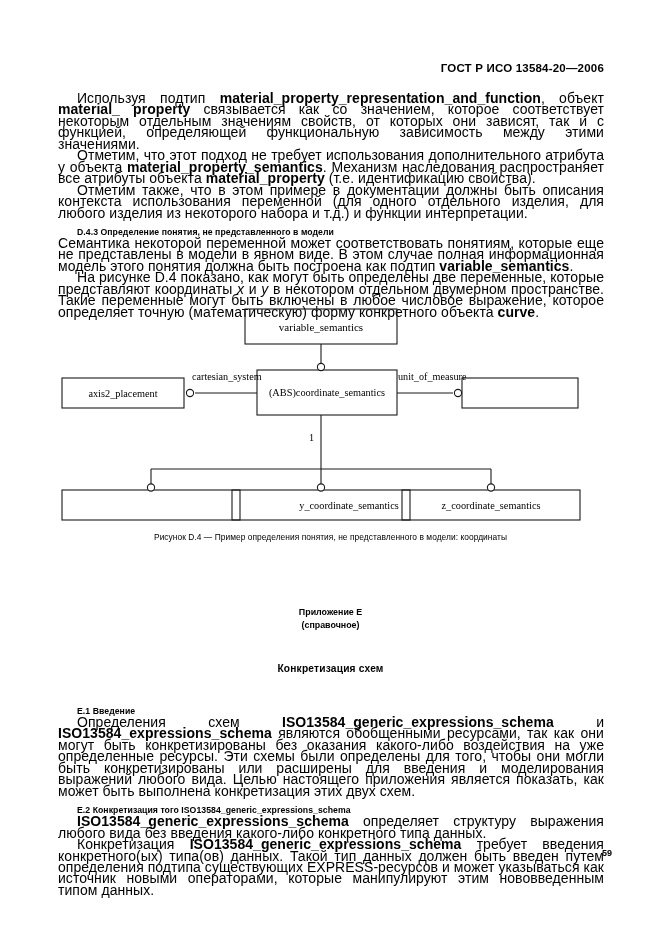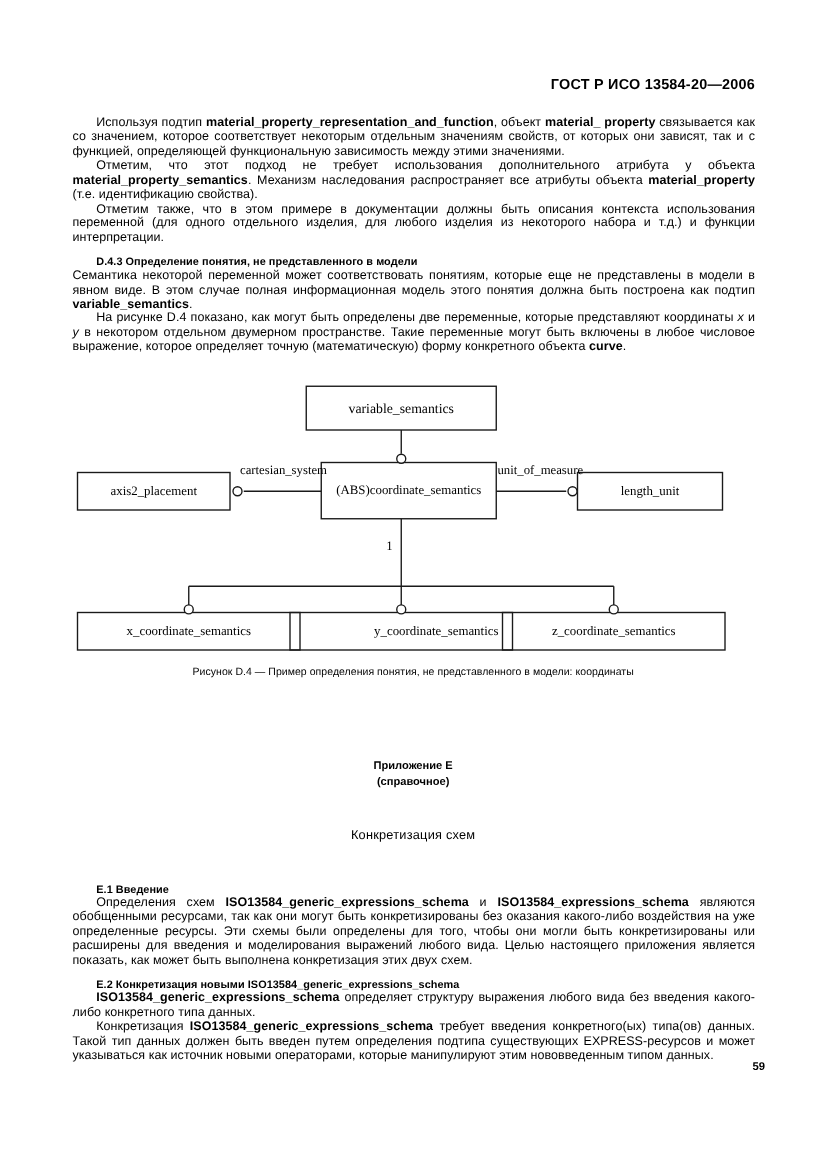--- a/index.html
+++ b/index.html
@@ -31,21 +31,21 @@
     white-space: nowrap;
   }
   .content {
     position: absolute;
     left: 58px;
     top: 93px;
     width: 546px;
   }
   p.body {
     margin: 0 0 0 0;
-    font-size: 10px;
+    font-size: 14px;
     line-height: 11.45px;
     text-align: justify;
     text-indent: 19px;
     letter-spacing: 0.05px;
   }
   p.body.noindent { text-indent: 0; }
   b, .b { font-weight: bold; }
   i, .i { font-style: italic; }
   .sec-head {
     margin: 7px 0 0 0;
@@ -86,21 +86,21 @@
     font-weight: bold;
     line-height: 12.6px;
   }
   .schema-title {
     position: absolute;
     left: 0;
     top: 663px;
     width: 661px;
     text-align: center;
     font-size: 10.2px;
-    font-weight: normal;
+    font-weight: bold;
     letter-spacing: 0.2px;
   }
   .content2 {
     position: absolute;
     left: 58px;
     top: 698px;
     width: 546px;
   }
   .page-number {
     position: absolute;
@@ -178,29 +178,27 @@
 
     <div style="position:absolute;left:187px;top:4px;width:152px;height:35px;display:flex;align-items:center;justify-content:center;font-family:'Liberation Serif',serif;font-size:11px;">variable_semantics</div>
 
     <div style="position:absolute;left:199px;top:65px;width:140px;height:45px;display:flex;align-items:center;justify-content:center;font-family:'Liberation Serif',serif;font-size:10.3px;line-height:13px;">
       <span>(ABS)</span>
       <span>coordinate_semantics</span>
     </div>
 
     <div style="position:absolute;left:4px;top:73px;width:122px;height:30px;display:flex;align-items:center;justify-content:center;font-family:Liberation Serif, serif;font-size:10.3px;">axis2_placement</div>
 
-    <div style="position:absolute;left:404px;top:73px;width:116px;height:30px;display:flex;align-items:center;justify-content:center;font-family:'Liberation Serif',serif;font-size:10.3px;">length_unit</div>
 
     <div style="position:absolute;left:134px;top:66px;font-family:'Liberation Serif',serif;font-size:10.2px;">cartesian_system</div>
 
     <div style="position:absolute;left:340px;top:66px;font-family:'Liberation Serif',serif;font-size:10.2px;">unit_of_measure</div>
 
     <div style="position:absolute;left:251px;top:127px;font-family:'Liberation Serif',serif;font-size:10.2px;">1</div>
 
-    <div style="position:absolute;left:4px;top:185px;width:178px;height:30px;display:flex;align-items:center;justify-content:center;font-family:'Liberation Serif',serif;font-size:10.3px;">x_coordinate_semantics</div>
 
     <div style="position:absolute;left:174px;top:185px;width:178px;height:30px;display:flex;align-items:center;justify-content:center;font-family:'Liberation Serif',serif;font-size:10.3px;padding-left:28px;">y_coordinate_semantics</div>
 
     <div style="position:absolute;left:344px;top:185px;width:178px;height:30px;display:flex;align-items:center;justify-content:center;font-family:'Liberation Serif',serif;font-size:10.3px;">z_coordinate_semantics</div>
   </div>
 
   <div class="fig-caption">Рисунок D.4 — Пример определения понятия, не представленного в модели: координаты</div>
 
   <div class="appendix-title">
     <div>Приложение Е</div>
@@ -208,21 +206,21 @@
   </div>
 
   <div class="schema-title">Конкретизация схем</div>
 
   <div class="content2">
 
     <div class="sec-head">Е.1  Введение</div>
 
     <p class="body"><span>Определения схем </span><b>ISO13584_generic_expressions_schema</b><span> и </span><b>ISO13584_expressions_schema</b><span> являются обобщенными ресурсами, так как они могут быть конкретизированы без оказания какого-либо воздействия на уже определенные ресурсы. Эти схемы были определены для того, чтобы они могли быть конкретизированы или расширены для введения и моделирования выражений любого вида. Целью настоящего приложения является показать, как может быть выполнена конкретизация этих двух схем.</span></p>
 
-    <div class="sec-head">Е.2  Конкретизация новыми ISO13584_generic_expressions_schema</div>
+    <div class="sec-head">Е.2  Конкретизация того ISO13584_generic_expressions_schema</div>
 
     <p class="body"><b>ISO13584_generic_expressions_schema</b><span> определяет структуру выражения любого вида без введения какого-либо конкретного типа данных.</span></p>
 
     <p class="body"><span>Конкретизация </span><b>ISO13584_generic_expressions_schema</b><span> требует введения конкретного(ых) типа(ов) данных. Такой тип данных должен быть введен путем определения подтипа существующих EXPRESS-ресурсов и может указываться как источник новыми операторами, которые манипулируют этим нововведенным типом данных.</span></p>
 
   </div>
 
   <div class="page-number">59</div>
 
 </div>

